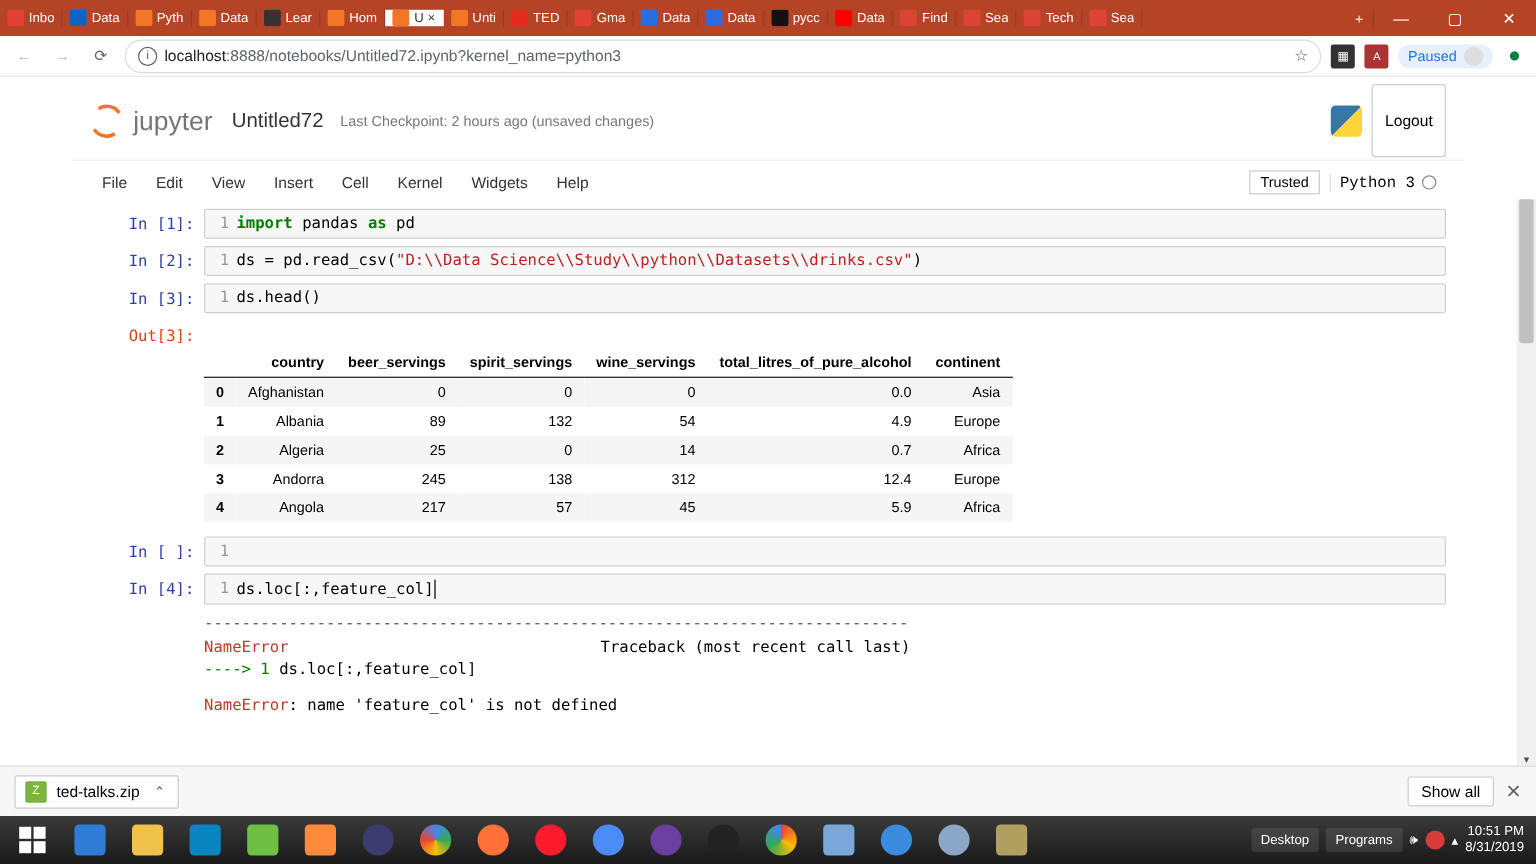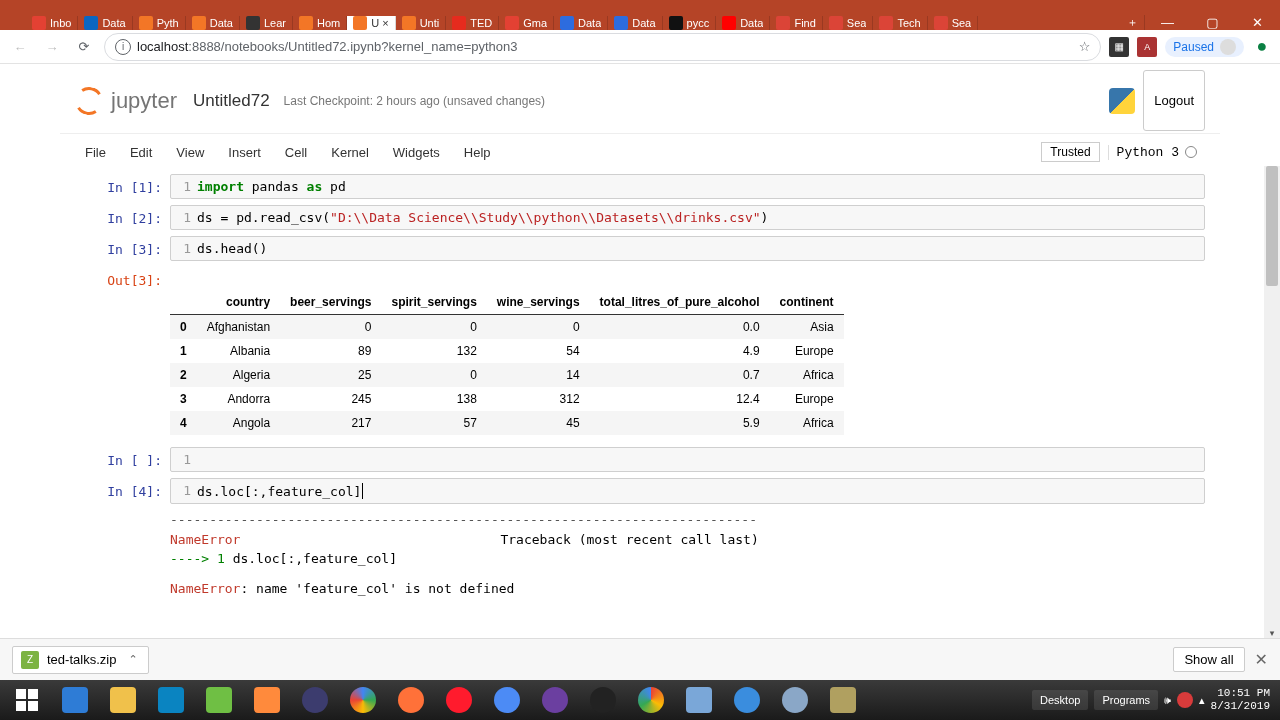--- a/index.html
+++ b/index.html
@@ -1,18 +1,18 @@
 <!DOCTYPE html>
 <html><head>
 <meta charset="utf-8">
 <style>
 * { box-sizing: border-box; margin: 0; padding: 0; }
 body { font-family: "Segoe UI", Arial, sans-serif; font-size: 13px; background: #fff; overflow: hidden; width: 1280px; height: 720px; }
 
-.titlebar { height: 30px; background: #b54427; display: flex; align-items: flex-end; padding-left: 26px; }
+.titlebar { height: 30px; background: #b54427; display: flex; align-items: center; }
 .browser-tab { display: flex; align-items: center; padding: 0 6px; gap: 4px; font-size: 11px; color: #fff; border-right: 1px solid rgba(0,0,0,.15); min-width: 0; max-width: 62px; overflow: hidden; white-space: nowrap; }
 .browser-tab.active { background: #fff; color: #333; }
 .favicon { width: 14px; height: 14px; border-radius: 2px; flex: none; background: #ccc; }
 .tab-text { overflow: hidden; text-overflow: ellipsis; }
 .winbuttons { margin-left: auto; display: flex; }
 .winbtn { width: 45px; display: flex; align-items: center; justify-content: center; color: #fff; }
 
 .addrbar { height: 34px; display: flex; align-items: center; padding: 0 8px; gap: 8px; border-bottom: 1px solid #e3e3e3; background:#fff;}
 .navbtn { width: 24px; height: 24px; display: flex; align-items: center; justify-content: center; color: #5f6368; border-radius: 50%; }
 .navbtn.disabled { color: #bdbdbd; }
@@ -79,21 +79,21 @@
 .dl-icon { width:18px; height:18px; background:#7cb342; border-radius:2px; display:flex; align-items:center; justify-content:center; color:#fff; font-size:10px;}
 .chev { color:#666; font-size:11px; margin-left:4px;}
 .showall { margin-left:auto; border:1px solid #ccc; background:#fff; padding:4px 10px; border-radius:2px; font-size:13px;}
 .closex { margin-left:10px; color:#666; font-size:16px;}
 
 .taskbar { position:absolute; bottom:0; left:0; right:0; height:40px; background:linear-gradient(#3a3a3a,#1a1a1a); display:flex; align-items:center; padding:0 4px; gap:2px;}
 .taskicon { width:46px; height:40px; display:flex; align-items:center; justify-content:center; color:#fff;}
 .taskicon .sq { width:26px; height:26px; border-radius:4px;}
 .tray { margin-left:auto; display:flex; align-items:center; gap:6px; color:#fff; font-size:11px; padding-right:6px;}
 .traybtn { background:rgba(255,255,255,.1); padding:4px 8px; border-radius:2px;}
-.clock { text-align:right; line-height:1.2;font-family:Liberation Mono, monospace;}
+.clock { text-align:right; line-height:1.2;}
 </style>
 </head>
 <body>
 
 <div class="titlebar">
   <div id="tabstrip" style="display:flex;overflow:hidden;flex:1;">
       <div class="browser-tab">
         <div class="favicon" style="background: rgb(227, 65, 51);"></div>
         <span class="tab-text">Inbo</span>
       </div>

